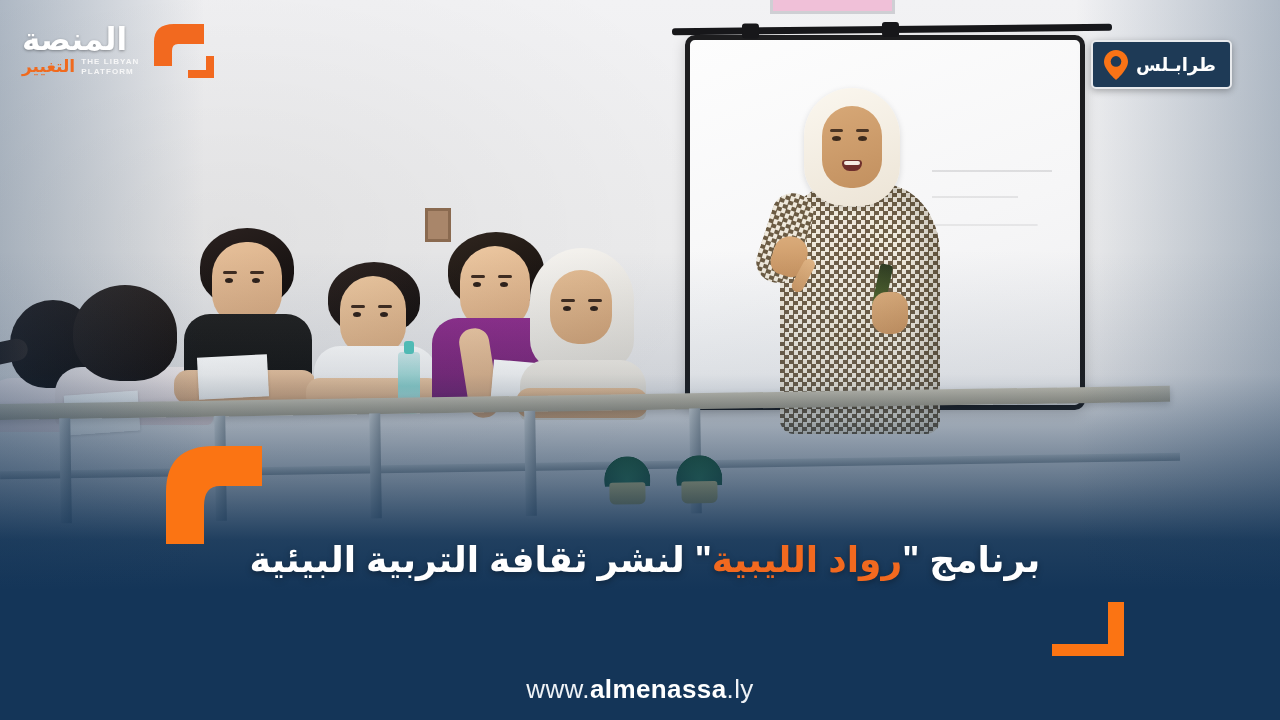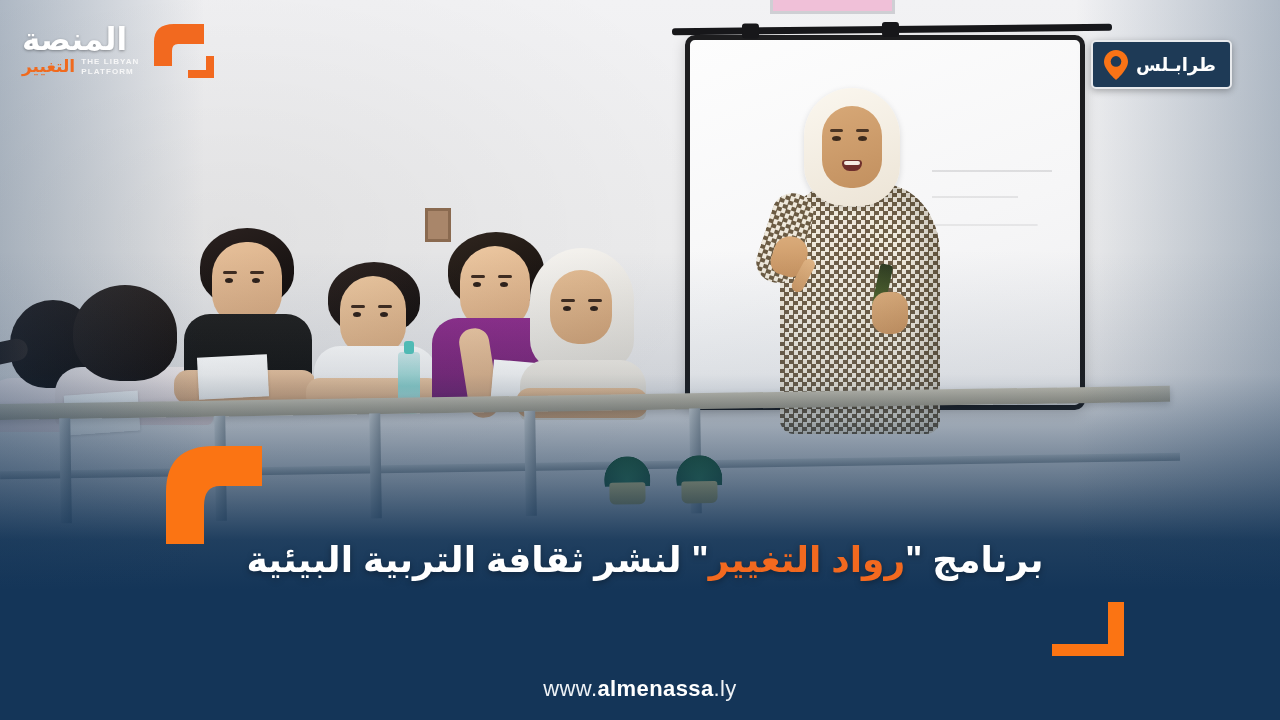--- a/index.html
+++ b/index.html
@@ -230,21 +230,21 @@
     text-align:center; letter-spacing:0; white-space:nowrap;
     text-shadow:0 2px 6px rgba(0,0,0,.35);
   }
   .hl-accent { color:#f2691f; }
 
   
   .footer {
     position:absolute; left:0; right:0; bottom:0; height:62px;
     background:#143558; display:flex; align-items:center; justify-content:center;
   }
-  .url { direction:ltr; color:#eef2f6; font-size:22px; letter-spacing:.4px; }
+  .url { direction:ltr; color:#eef2f6; font-size:26px; letter-spacing:.4px; }
   .url b { font-weight:bold; color:#ffffff; }
 </style>
 </head>
 <body>
 
 <div class="card">
 
   <div class="photo">
     <div class="wall"></div>
 
@@ -389,21 +389,21 @@
   </div>
 
   <svg class="hook-big" viewBox="0 0 108 105">
     <path d="M6 104 L6 52 Q6 6 54 6 L102 6 L102 46 L60 46 Q44 46 44 66 L44 104 Z" fill="#fb7413"></path>
   </svg>
   <svg class="hook-small" viewBox="0 0 92 58">
     <path d="M2 56 L2 44 L58 44 L58 2 L74 2 L74 56 Z" fill="#fb7413"></path>
   </svg>
 
   <div class="headline">
-    <span>برنامج "</span><span class="hl-accent">رواد التغيير</span><span>" لنشر ثقافة التربية البيئية</span>
+    <span>برنامج "</span><span class="hl-accent">رواد الليبية</span><span>" لنشر ثقافة التربية البيئية</span>
   </div>
 
   <div class="footer">
     <div class="url">
       <span>www.</span><b>almenassa</b><span>.ly</span>
     </div>
   </div>
 
 </div>
 

